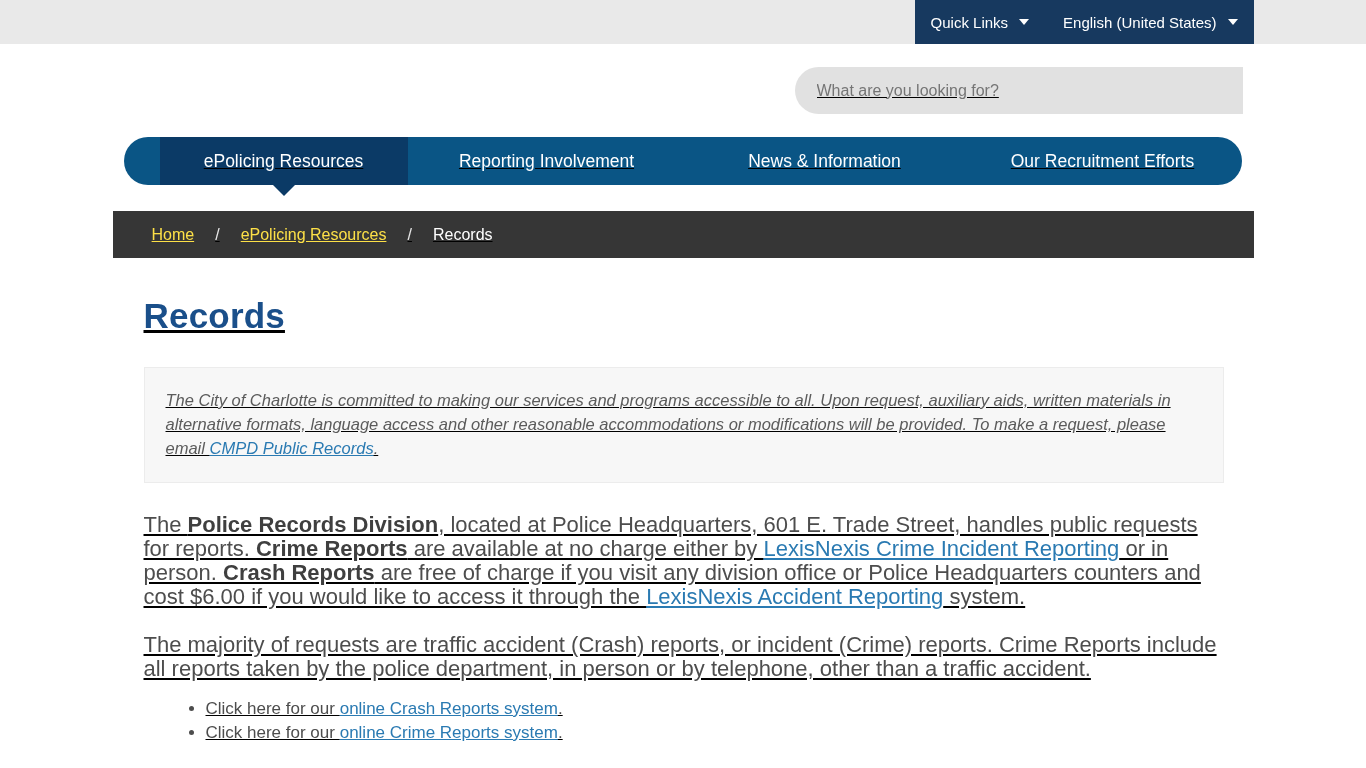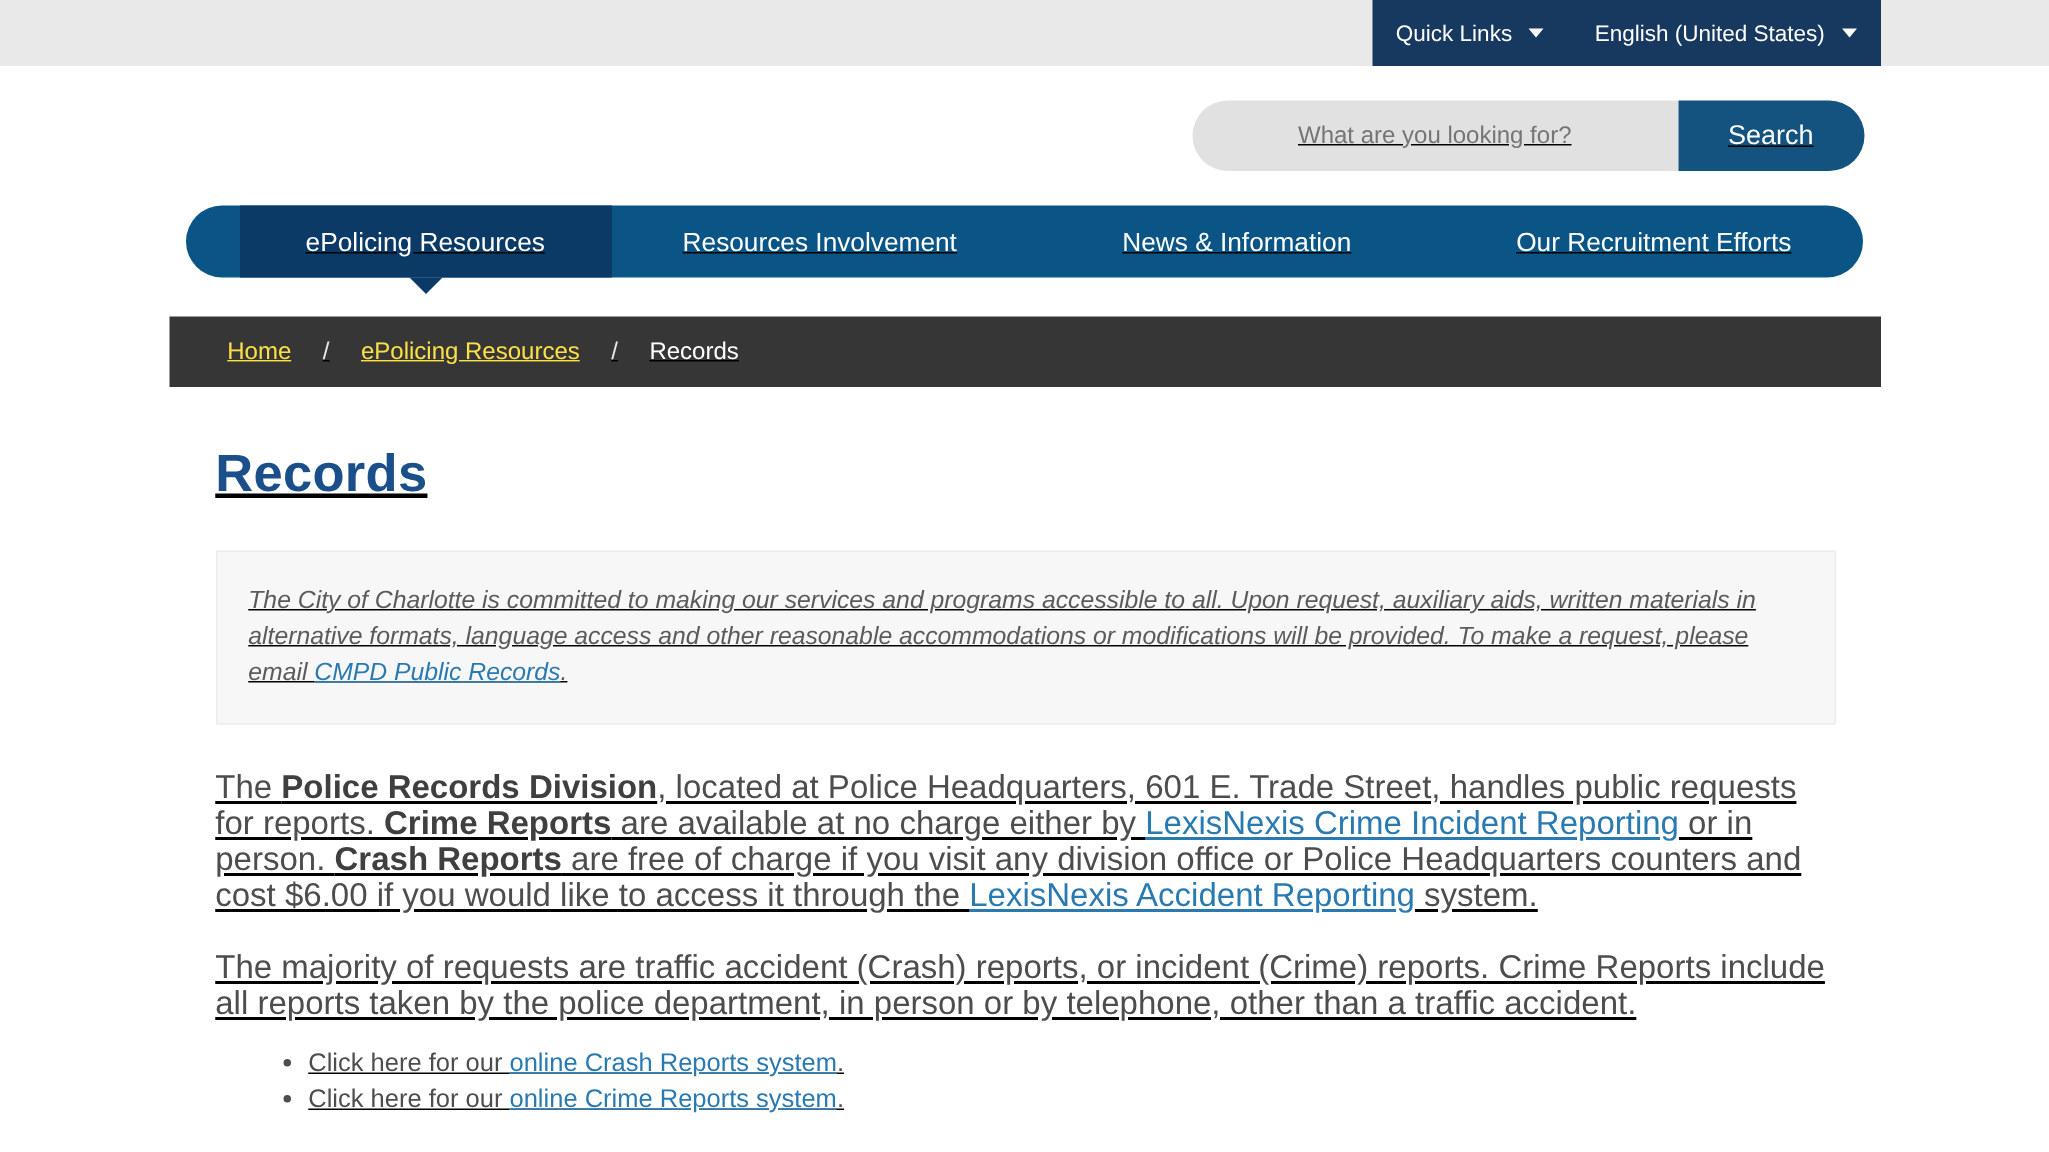--- a/index.html
+++ b/index.html
@@ -11,21 +11,21 @@
   .quicklinks { position: absolute; right: 0; top: 0; height: 44px; background: #17395f;
     display: flex; align-items: center; padding: 0 16px; gap: 34px; }
   .ql-item { color: #ffffff; font-size: 15px; display: flex; align-items: center; cursor: pointer; white-space: nowrap; }
   .caret-down { width: 0; height: 0; border-left: 5px solid transparent; border-right: 5px solid transparent;
     border-top: 6px solid #ffffff; display: inline-block; margin-left: 11px; }
 
   
   .search-row { background: #ffffff; padding: 23px 0; }
   .search-pill { margin-left: auto; margin-right: 11px; width: 448px; height: 47px; display: flex; }
   .search-input { flex: 1; background: #e1e1e1; border: none; outline: none; padding: 0 22px;
-    font-size: 16px; color: #555; border-radius: 24px 0 0 24px; font-family: "Liberation Sans", sans-serif; text-align: center; }
+    font-size: 16px; color: #555; border-radius: 24px 0 0 24px; font-family: "Liberation Sans", sans-serif; }
   .search-input::placeholder { color: #757575; opacity: 1; }
   .search-btn { width: 124px; background: #14527f; color: #ffffff; border: none; font-size: 18px;
     border-radius: 0 24px 24px 0; cursor: pointer; font-family: "Liberation Sans", sans-serif; }
 
   
   .mainnav { margin-left: 11px; width: 1118px; height: 48px; background: #0a5585; border-radius: 24px;
     display: flex; align-items: stretch; }
   .nav-item { display: flex; align-items: center; justify-content: center; color: #ffffff;
     font-size: 17.5px; cursor: pointer; white-space: nowrap; }
   .nav-item.active { background: #0b3a66; width: 248px; margin-left: 36px; position: relative; }
@@ -70,30 +70,29 @@
         <span class="caret-down"></span>
       </div>
     </div>
   </div>
 </div>
 
 <div class="search-row">
   <div class="wrap">
     <div class="search-pill">
       <input class="search-input" type="text" placeholder="What are you looking for?" style="">
-      <button class="search-btn">Search</button>
     </div>
   </div>
 </div>
 
 <div>
   <div class="wrap">
     <nav class="mainnav">
       <div class="nav-item active">ePolicing Resources</div>
-      <div class="nav-item rest">Resources Involvement</div>
+      <div class="nav-item rest">Reporting Involvement</div>
       <div class="nav-item rest">News &amp; Information</div>
       <div class="nav-item rest">Our Recruitment Efforts</div>
     </nav>
   </div>
 </div>
 
 <div class="wrap">
   <div class="breadcrumb">
     <a class="crumb-link">Home</a>
     <span class="crumb-sep">/</span>

